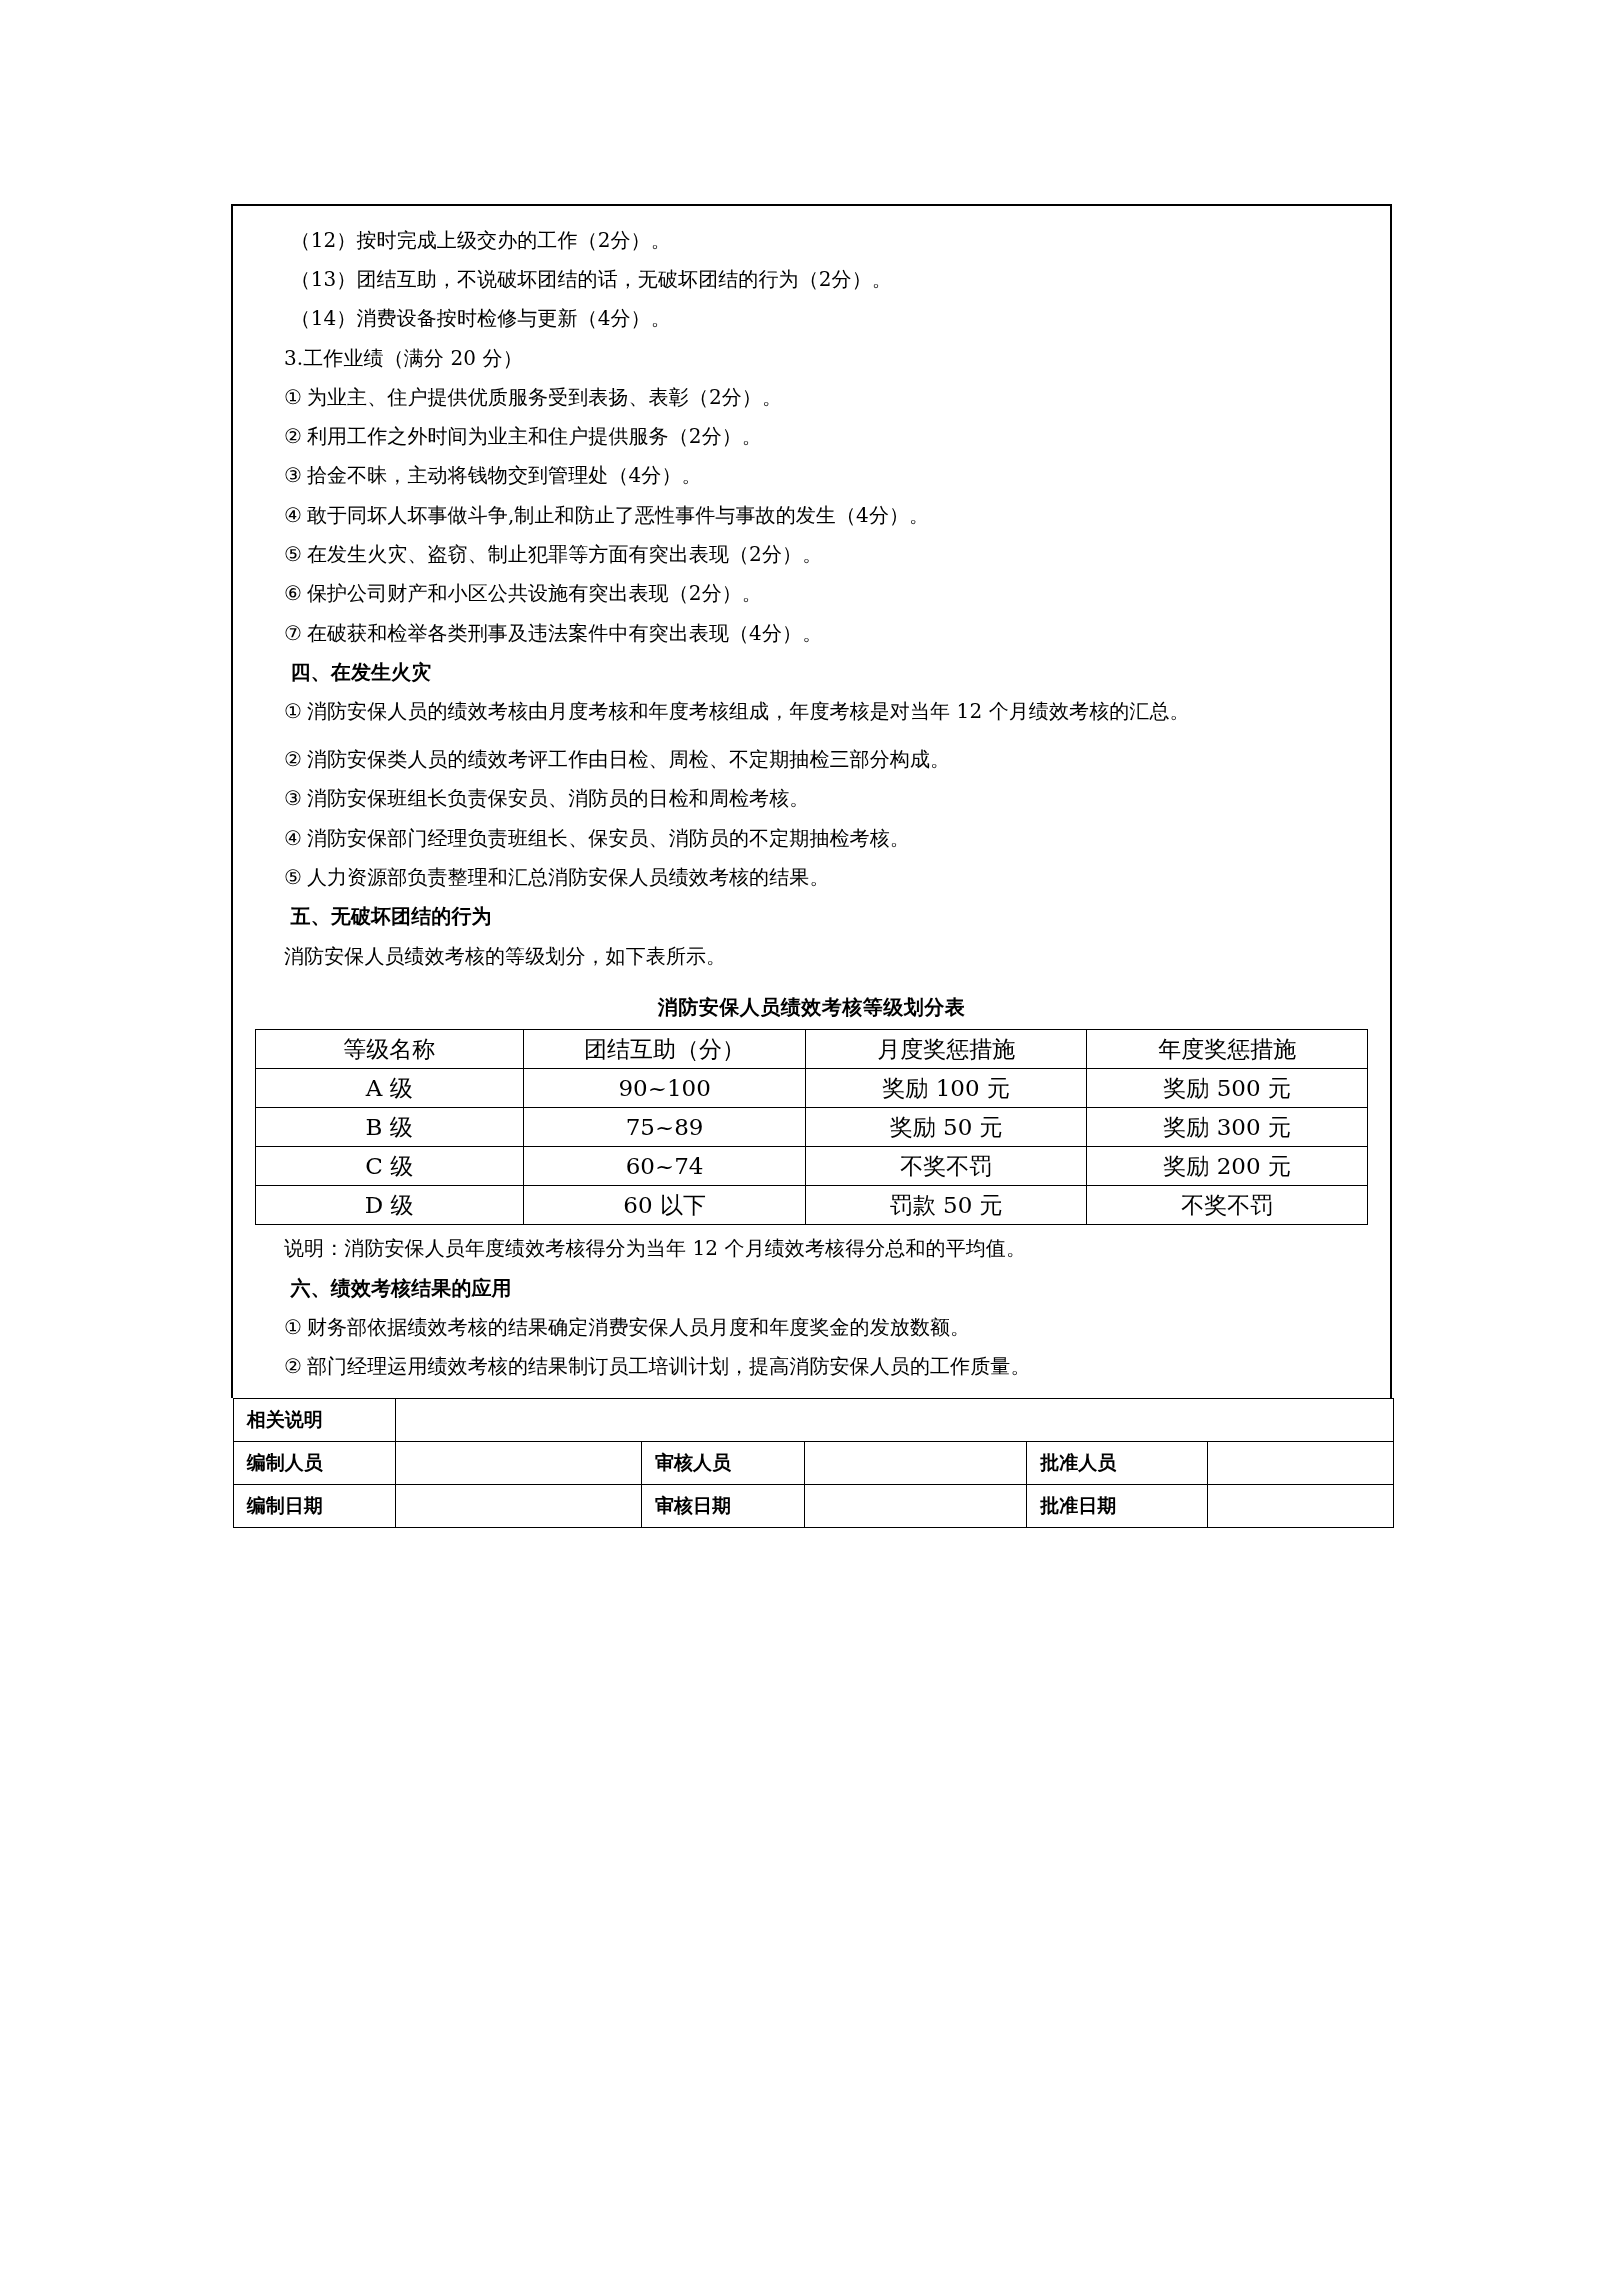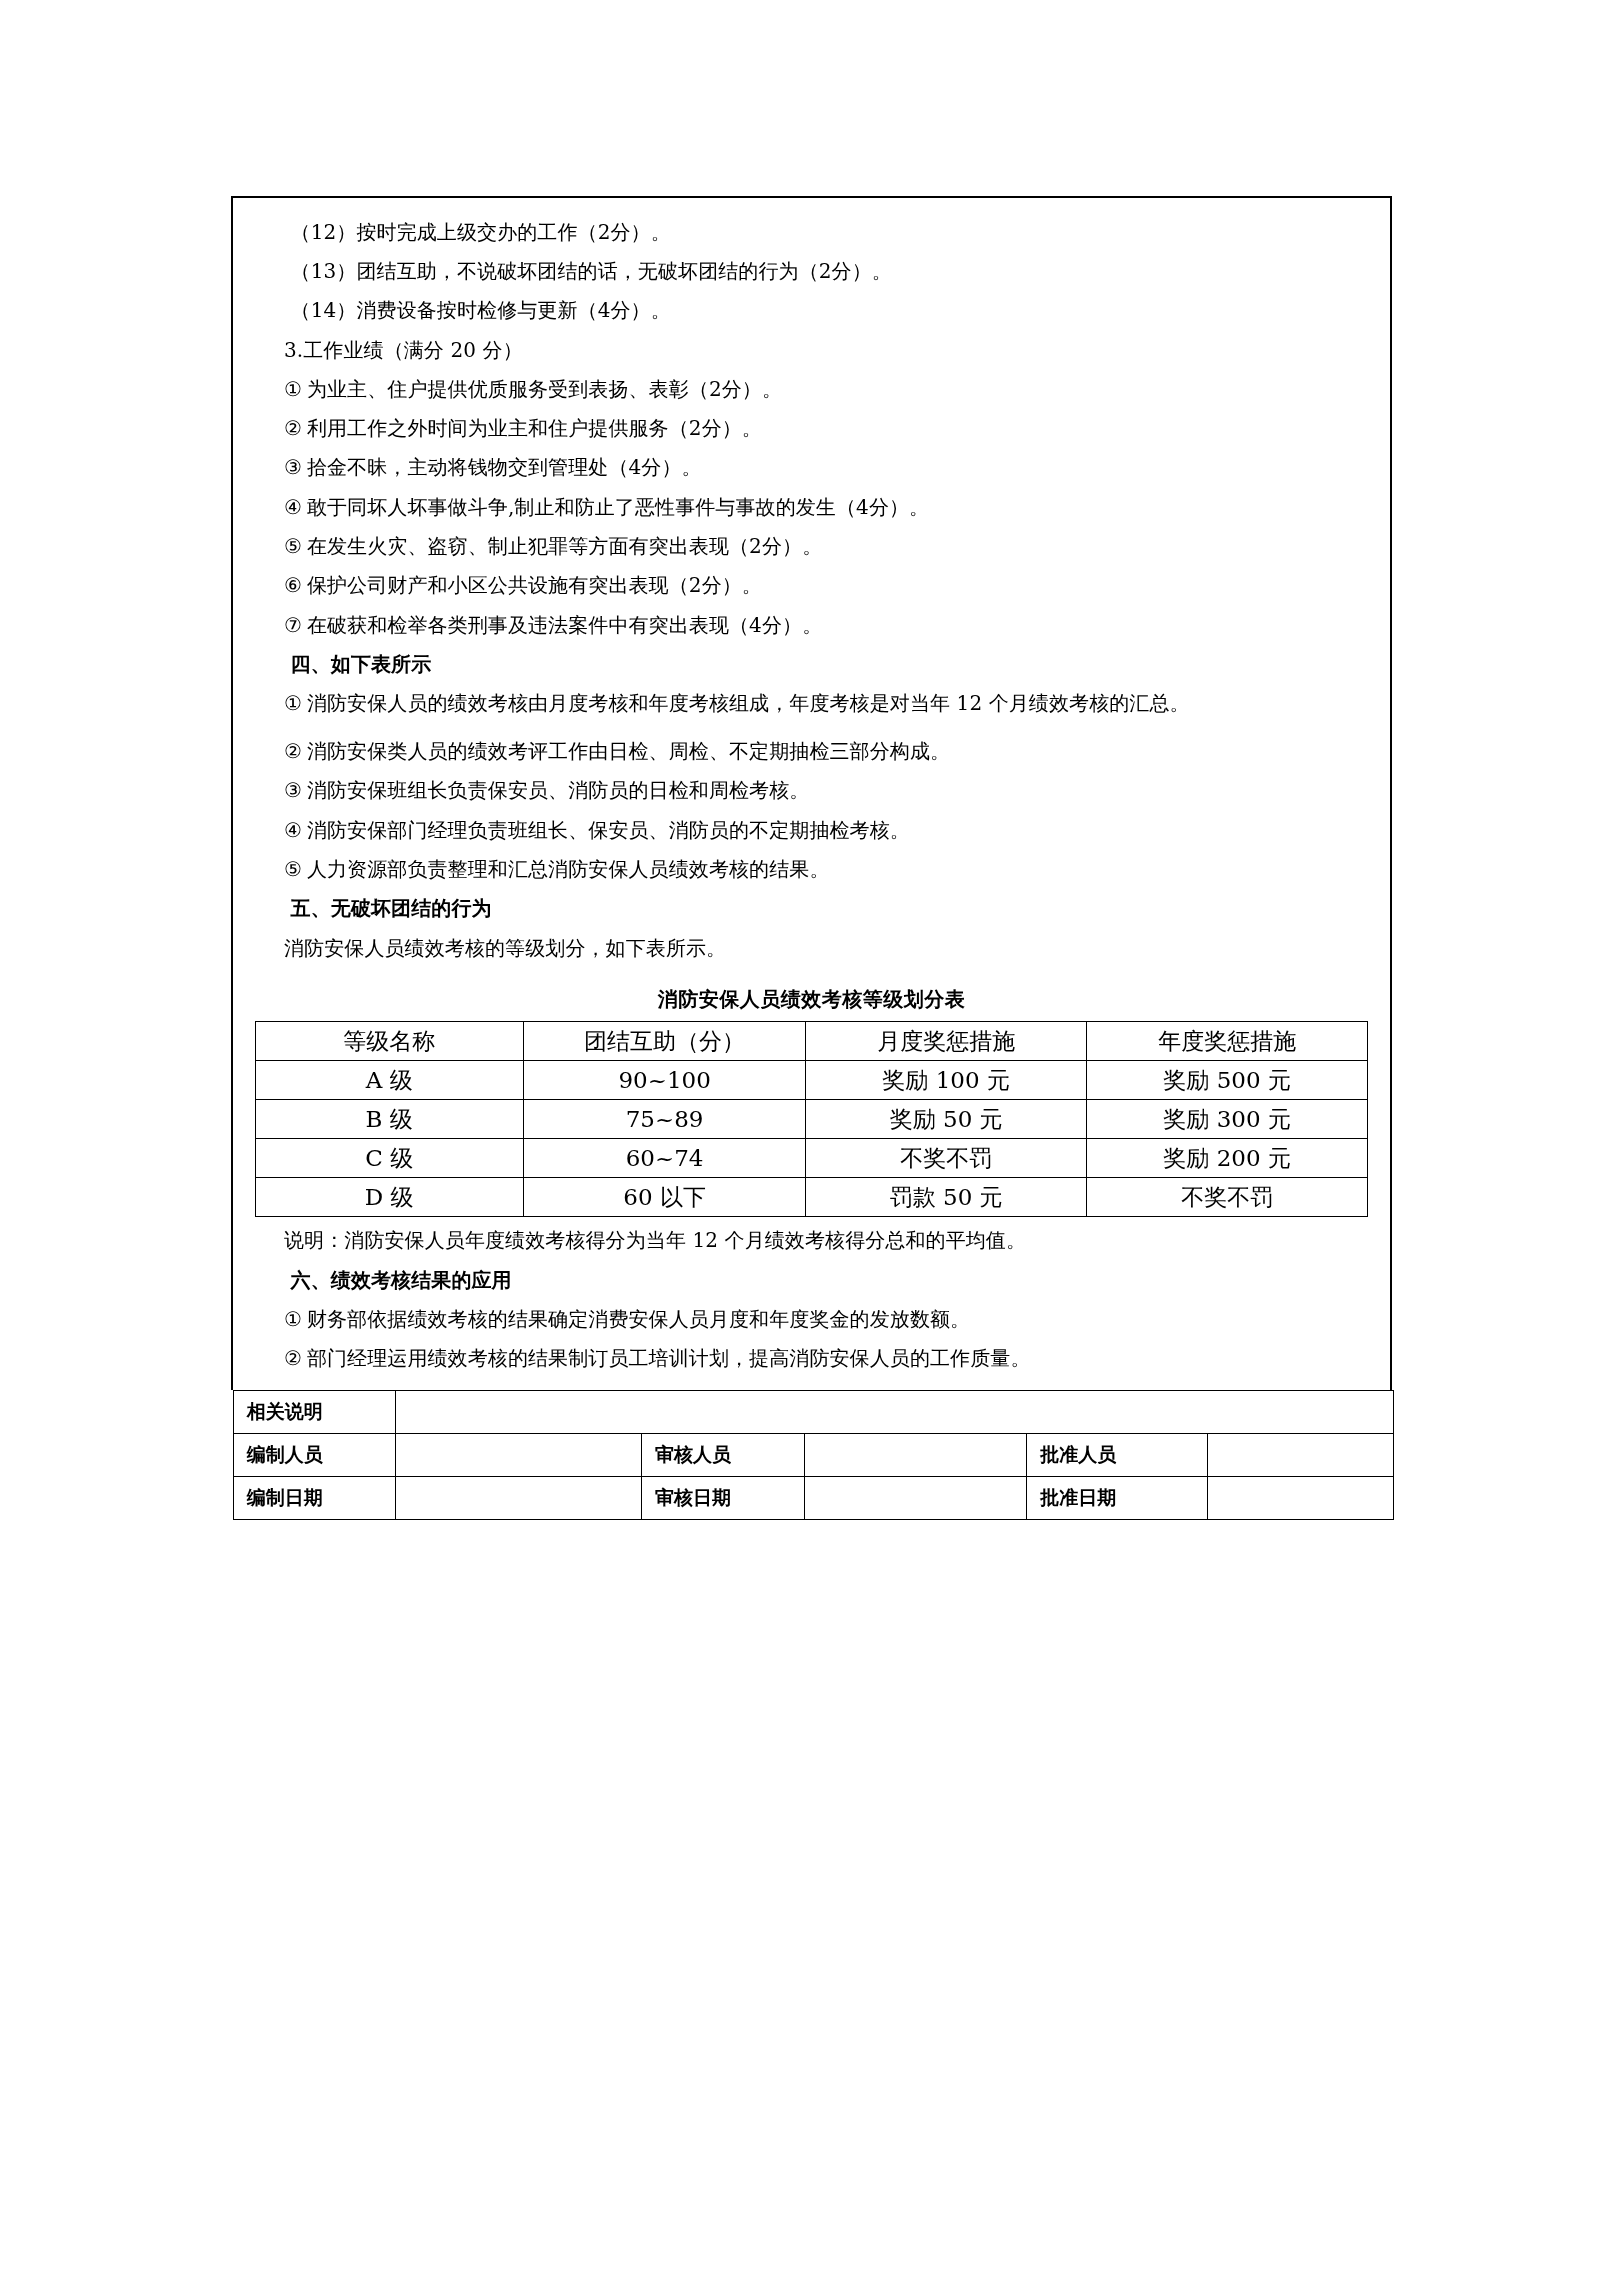--- a/index.html
+++ b/index.html
@@ -13,21 +13,21 @@
     font-family: "DejaVu Serif", "Liberation Serif", serif;
     color: #000000;
     position: relative;
     overflow: hidden;
   }
 
   
   #page-frame {
     position: absolute;
     left: 231px;
-    top: 196px;
+    top: 204px;
     width: 1161px;
     border: 2px solid #000;
     border-bottom: none;
     box-sizing: border-box;
     padding: 0;
   }
 
   #body-region {
     padding: 17.7px 21.6px 8.8px 21.6px;
   }
@@ -141,21 +141,21 @@
     <p class="p ind2">
       <span class="marker">⑤</span><span>在发生火灾、盗窃、制止犯罪等方面有突出表现（2分）。</span>
     </p>
     <p class="p ind2">
       <span class="marker">⑥</span><span>保护公司财产和小区公共设施有突出表现（2分）。</span>
     </p>
     <p class="p ind2">
       <span class="marker">⑦</span><span>在破获和检举各类刑事及违法案件中有突出表现（4分）。</span>
     </p>
 
-    <p class="p heading">四、如下表所示</p>
+    <p class="p heading">四、在发生火灾</p>
 
     <p class="p ind2 tall">
       <span class="marker">①</span><span>消防安保人员的绩效考核由月度考核和年度考核组成，年度考核是对当年 12 个月绩效考核的汇总。</span>
     </p>
     <p class="p ind2">
       <span class="marker">②</span><span>消防安保类人员的绩效考评工作由日检、周检、不定期抽检三部分构成。</span>
     </p>
     <p class="p ind2">
       <span class="marker">③</span><span>消防安保班组长负责保安员、消防员的日检和周检考核。</span>
     </p>

